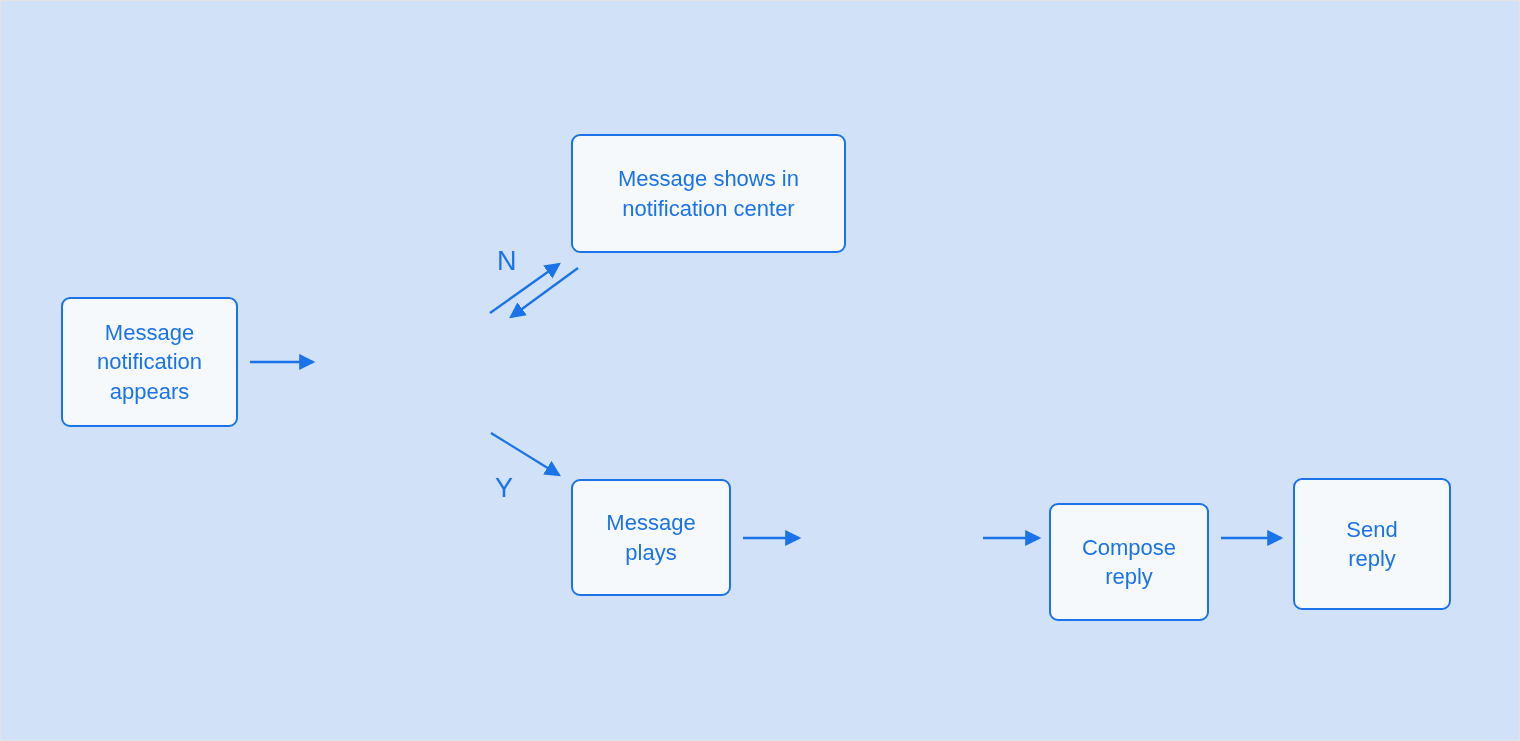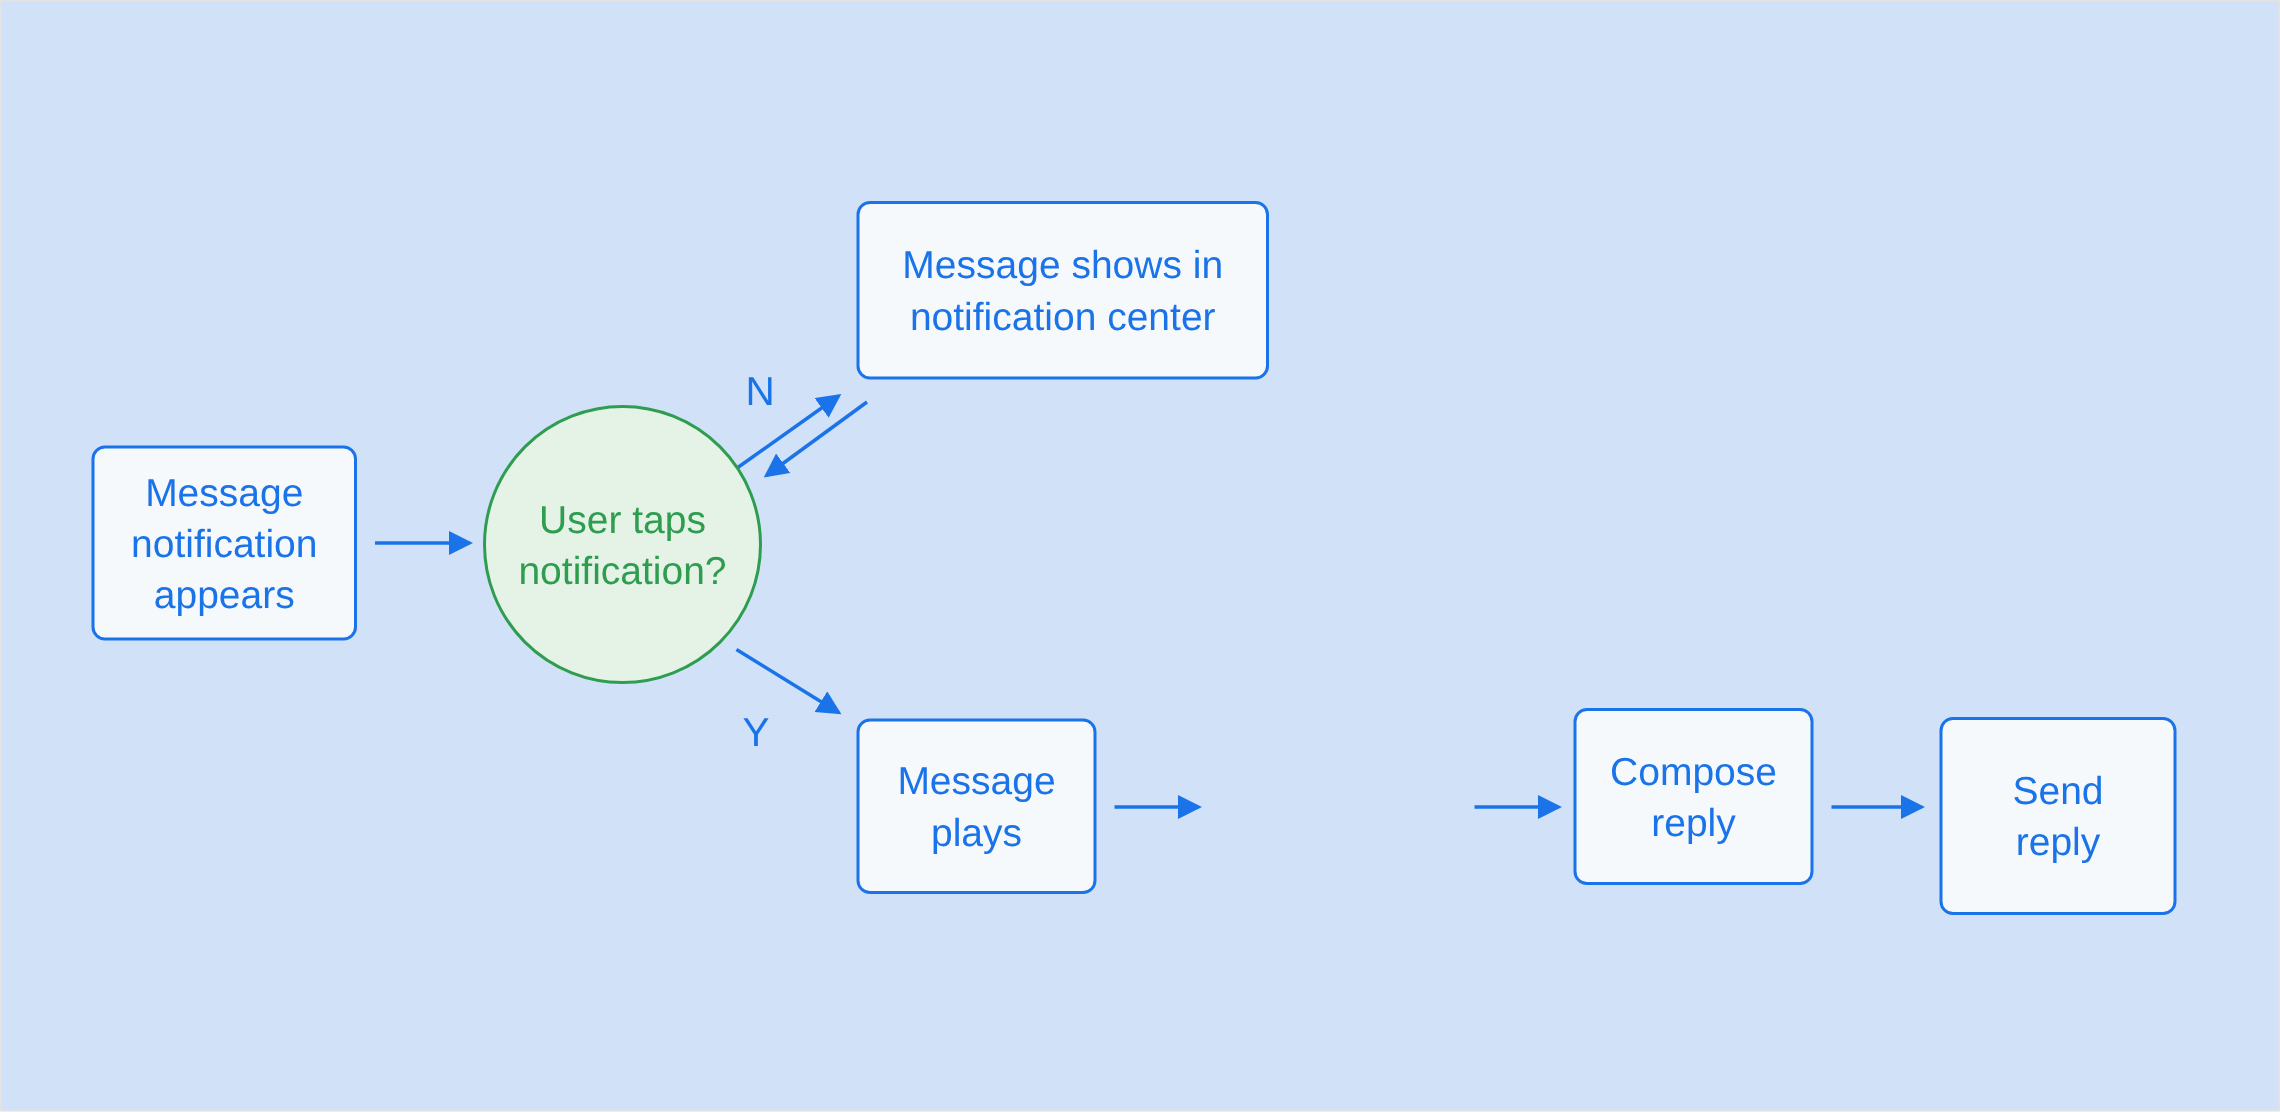--- a/index.html
+++ b/index.html
@@ -37,21 +37,21 @@
     position: absolute;
     display: flex;
     align-items: center;
     justify-content: center;
     text-align: center;
     box-sizing: border-box;
     background: var(--node_fill, #f6f9fc);
     border: 2px solid var(--blue, #1a73e8);
     border-radius: 9px;
     color: var(--blue, #1a73e8);
-    font-size: 26px;
+    font-size: 22px;
     line-height: 1.32;
     padding: 8px;
   }
   .node-label {
     white-space: pre-line;
   }
   .decision {
     border-radius: 50%;
     background: var(--green_fill, #e4f3e6);
     border-color: var(--green, #2e9d4f);
@@ -63,21 +63,21 @@
     color: var(--blue, #1a73e8);
     font-size: 27px;
     line-height: 1;
   }
   
   #n-start    { left: 60px;   top: 296px; width: 177px; height: 130px; }
   #n-decision { left: 321px;  top: 269px; width: 186px; height: 186px; }
   #n-notif    { left: 570px;  top: 133px; width: 275px; height: 119px; }
   #n-plays    { left: 570px;  top: 478px; width: 160px; height: 117px; }
   #n-reply    { left: 810px;  top: 478px; width: 160px; height: 117px; }
-  #n-compose  { left: 1048px; top: 471px; width: 160px; height: 118px; }
+  #n-compose  { left: 1048px; top: 502px; width: 160px; height: 118px; }
   #n-send     { left: 1292px; top: 477px; width: 158px; height: 132px; }
   
   #lbl-n { left: 496px; top: 247px; }
   #lbl-y { left: 494px; top: 474px; }
 </style>
 </head>
 <body>
 
 <div class="stage">
 
@@ -95,24 +95,20 @@
     <line class="edge" x1="982" y1="537" x2="1038" y2="537" marker-end="url(#arrow)"></line>
     <line class="edge" x1="1220" y1="537" x2="1280" y2="537" marker-end="url(#arrow)"></line>
   </svg>
 
   <div class="node" id="n-start">
     <span class="node-label">Message
 notification
 appears</span>
   </div>
 
-  <div class="node decision" id="n-decision">
-    <span class="node-label">User taps
-notification?</span>
-  </div>
 
   <div class="node" id="n-notif">
     <span class="node-label">Message shows in
 notification center</span>
   </div>
 
   <div class="node" id="n-plays">
     <span class="node-label">Message
 plays</span>
   </div>

